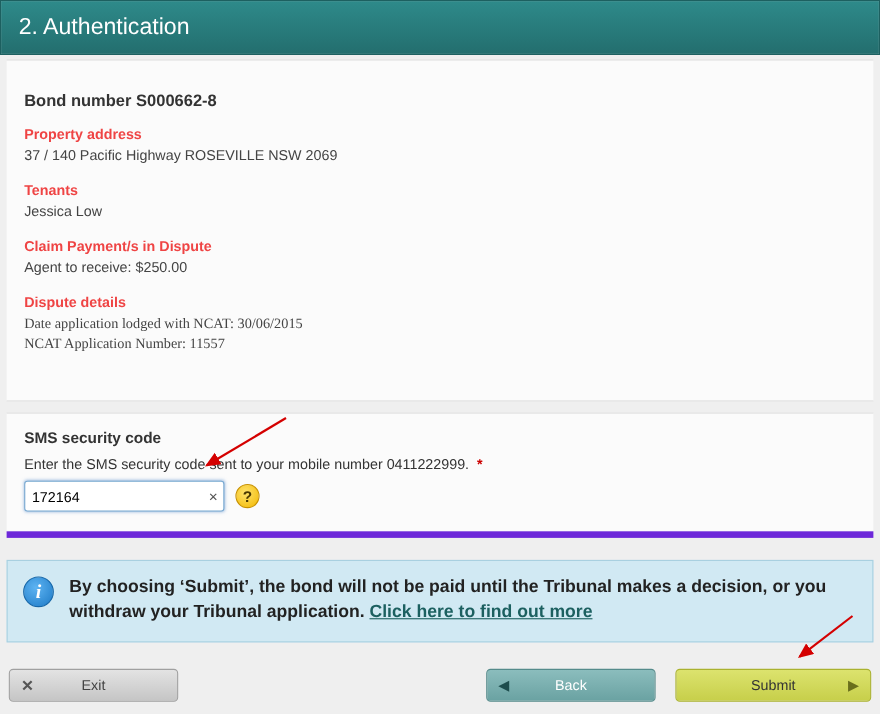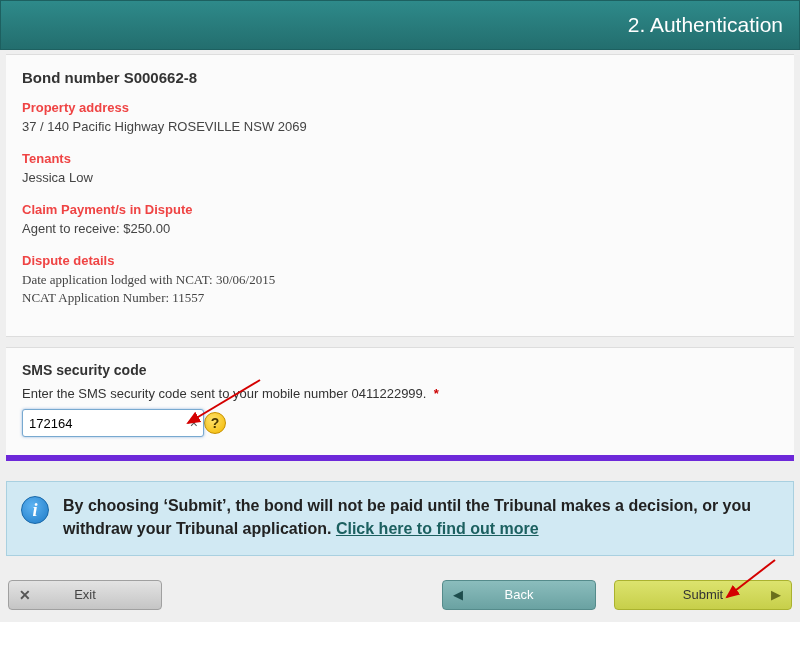--- a/index.html
+++ b/index.html
@@ -14,33 +14,32 @@
   .wrap {
     width: 800px;
     background: #efefef;
     padding: 0 6px 12px 6px;
   }
   .header {
     background: linear-gradient(to bottom, #2e8a8a 0%, #236e6e 100%);
     border: 1px solid #1d6060;
     padding: 12px 16px;
     margin: 0 -6px;
-    text-align: right;
   }
   .header-title {
     font-family: "Segoe UI", Arial, sans-serif;
     color: #fff;
     font-size: 21px;
     font-weight: 400;
   }
   .panel {
     background: #fbfbfb;
     border-top: 1px solid #ddd;
     border-bottom: 1px solid #ddd;
-    padding: 14px 16px;
+    padding: 28px 16px;
     margin-top: 4px;
   }
   .bond-number {
     font-size: 15px;
     font-weight: bold;
     color: #333;
     margin-bottom: 14px;
   }
   .section-label {
     font-weight: bold;
@@ -69,20 +68,21 @@
     margin-bottom: 8px;
   }
   .sms-instruction {
     font-size: 13px;
     margin-bottom: 8px;
   }
   .req { color: #c00; font-weight: bold; }
   .input-row {
     display: flex;
     align-items: center;
+    gap: 10px;
   }
   .input-wrap {
     position: relative;
     display: inline-block;
   }
   .code-input {
     width: 182px;
     height: 28px;
     padding: 3px 26px 3px 6px;
     font-size: 13px;

